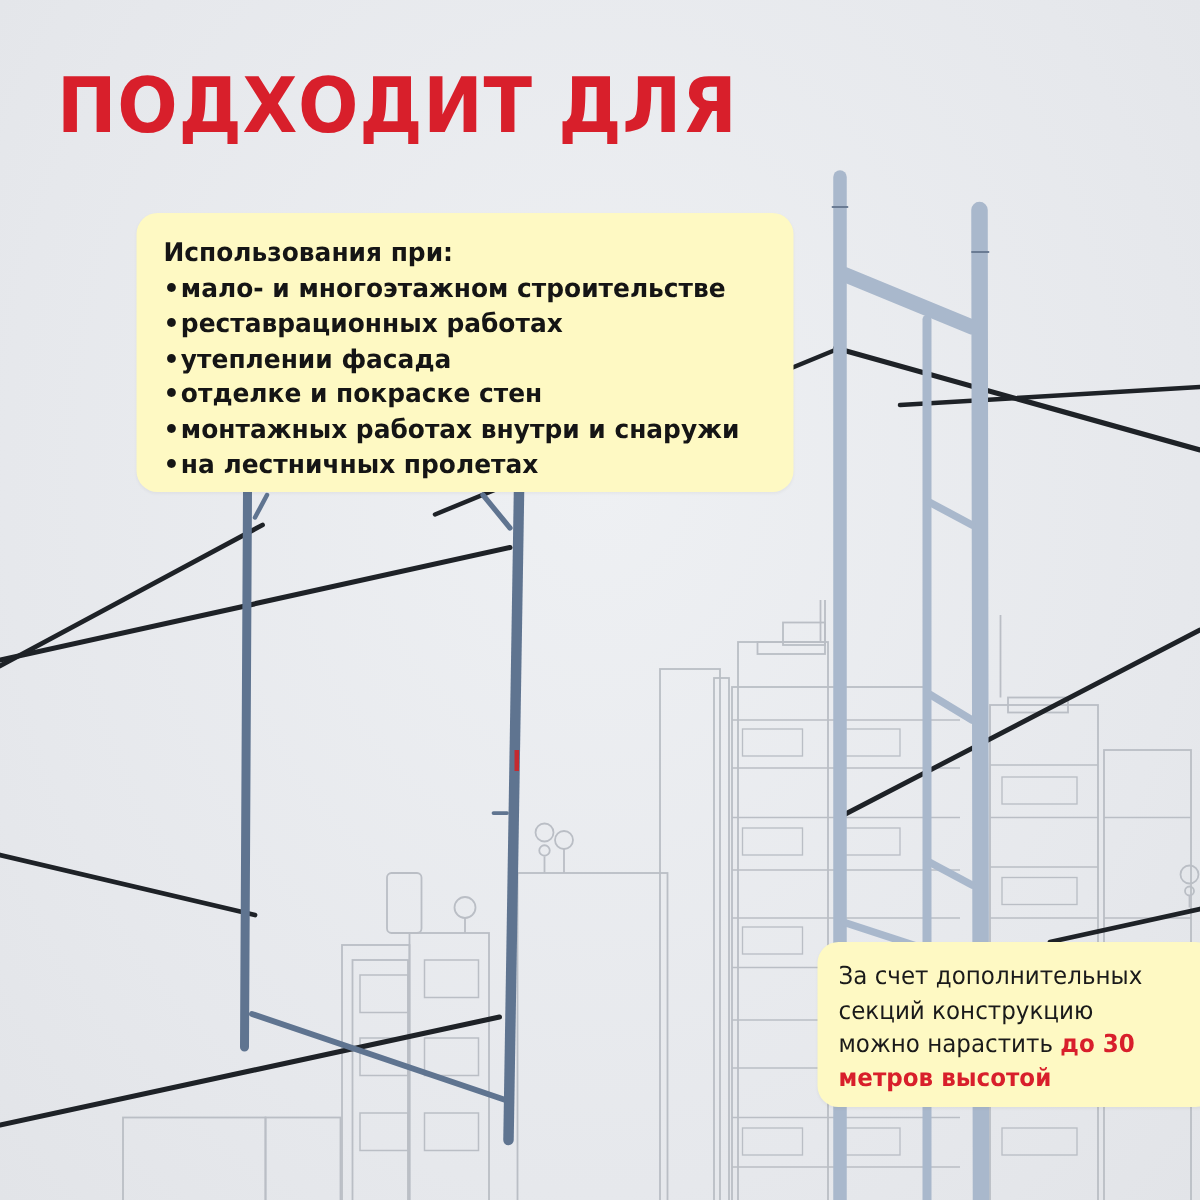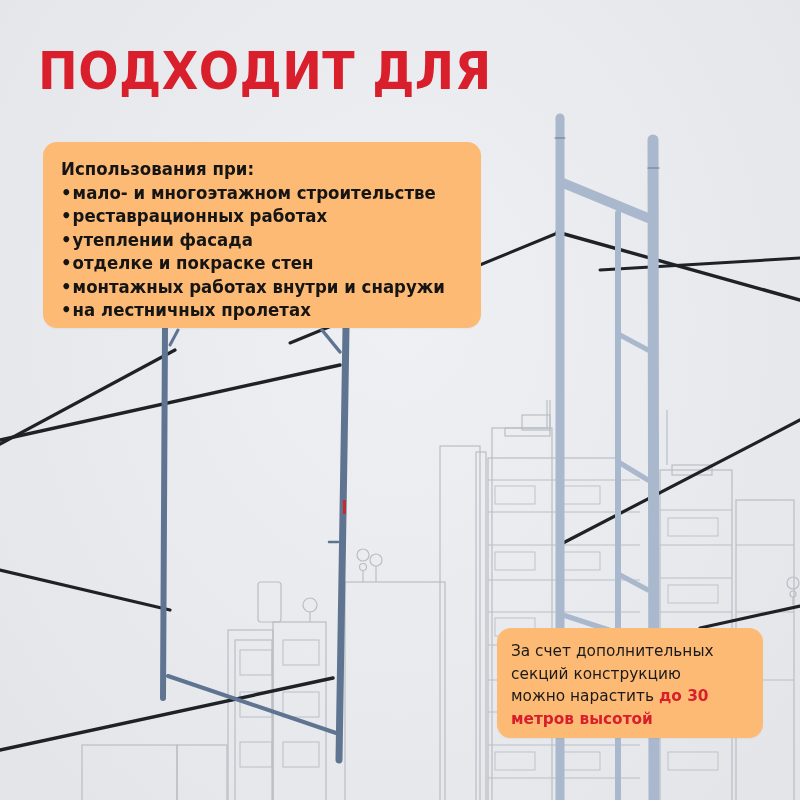--- a/index.html
+++ b/index.html
@@ -15,22 +15,23 @@
     }
     svg.scene { position: absolute; left: 0; top: 0; width: 800px; height: 800px; }
     .title {
       position: absolute; left: 38px; top: 46px;
       font-family: "DejaVu Sans", sans-serif; font-weight: bold;
       font-size: 51px; letter-spacing: 0.5px;
       color: #d81f2b; line-height: 1; margin: 0;
       transform: scaleX(0.93); transform-origin: left top;
     }
     .card {
-      position: absolute; background: #fdba74; border-radius: 14px;
+      position: absolute; background: #fef9c3; border-radius: 14px;
       box-shadow: 0 1px 2px rgba(0,0,0,0.04);
+      margin-left: 48px;
     }
     .card-uses { left: 43px; top: 142px; width: 438px; height: 186px; }
     .uses-inner {
       position: absolute; left: 18px; top: 16px;
       font-family: "DejaVu Sans", sans-serif; font-weight: bold;
       font-size: 17.2px; line-height: 23.5px; color: #151515;
       transform: scaleX(0.965); transform-origin: left top;
     }
     .uses-inner .heading { display: block; }
     .uses-inner ul { list-style: none; margin: 0; padding: 0; }

